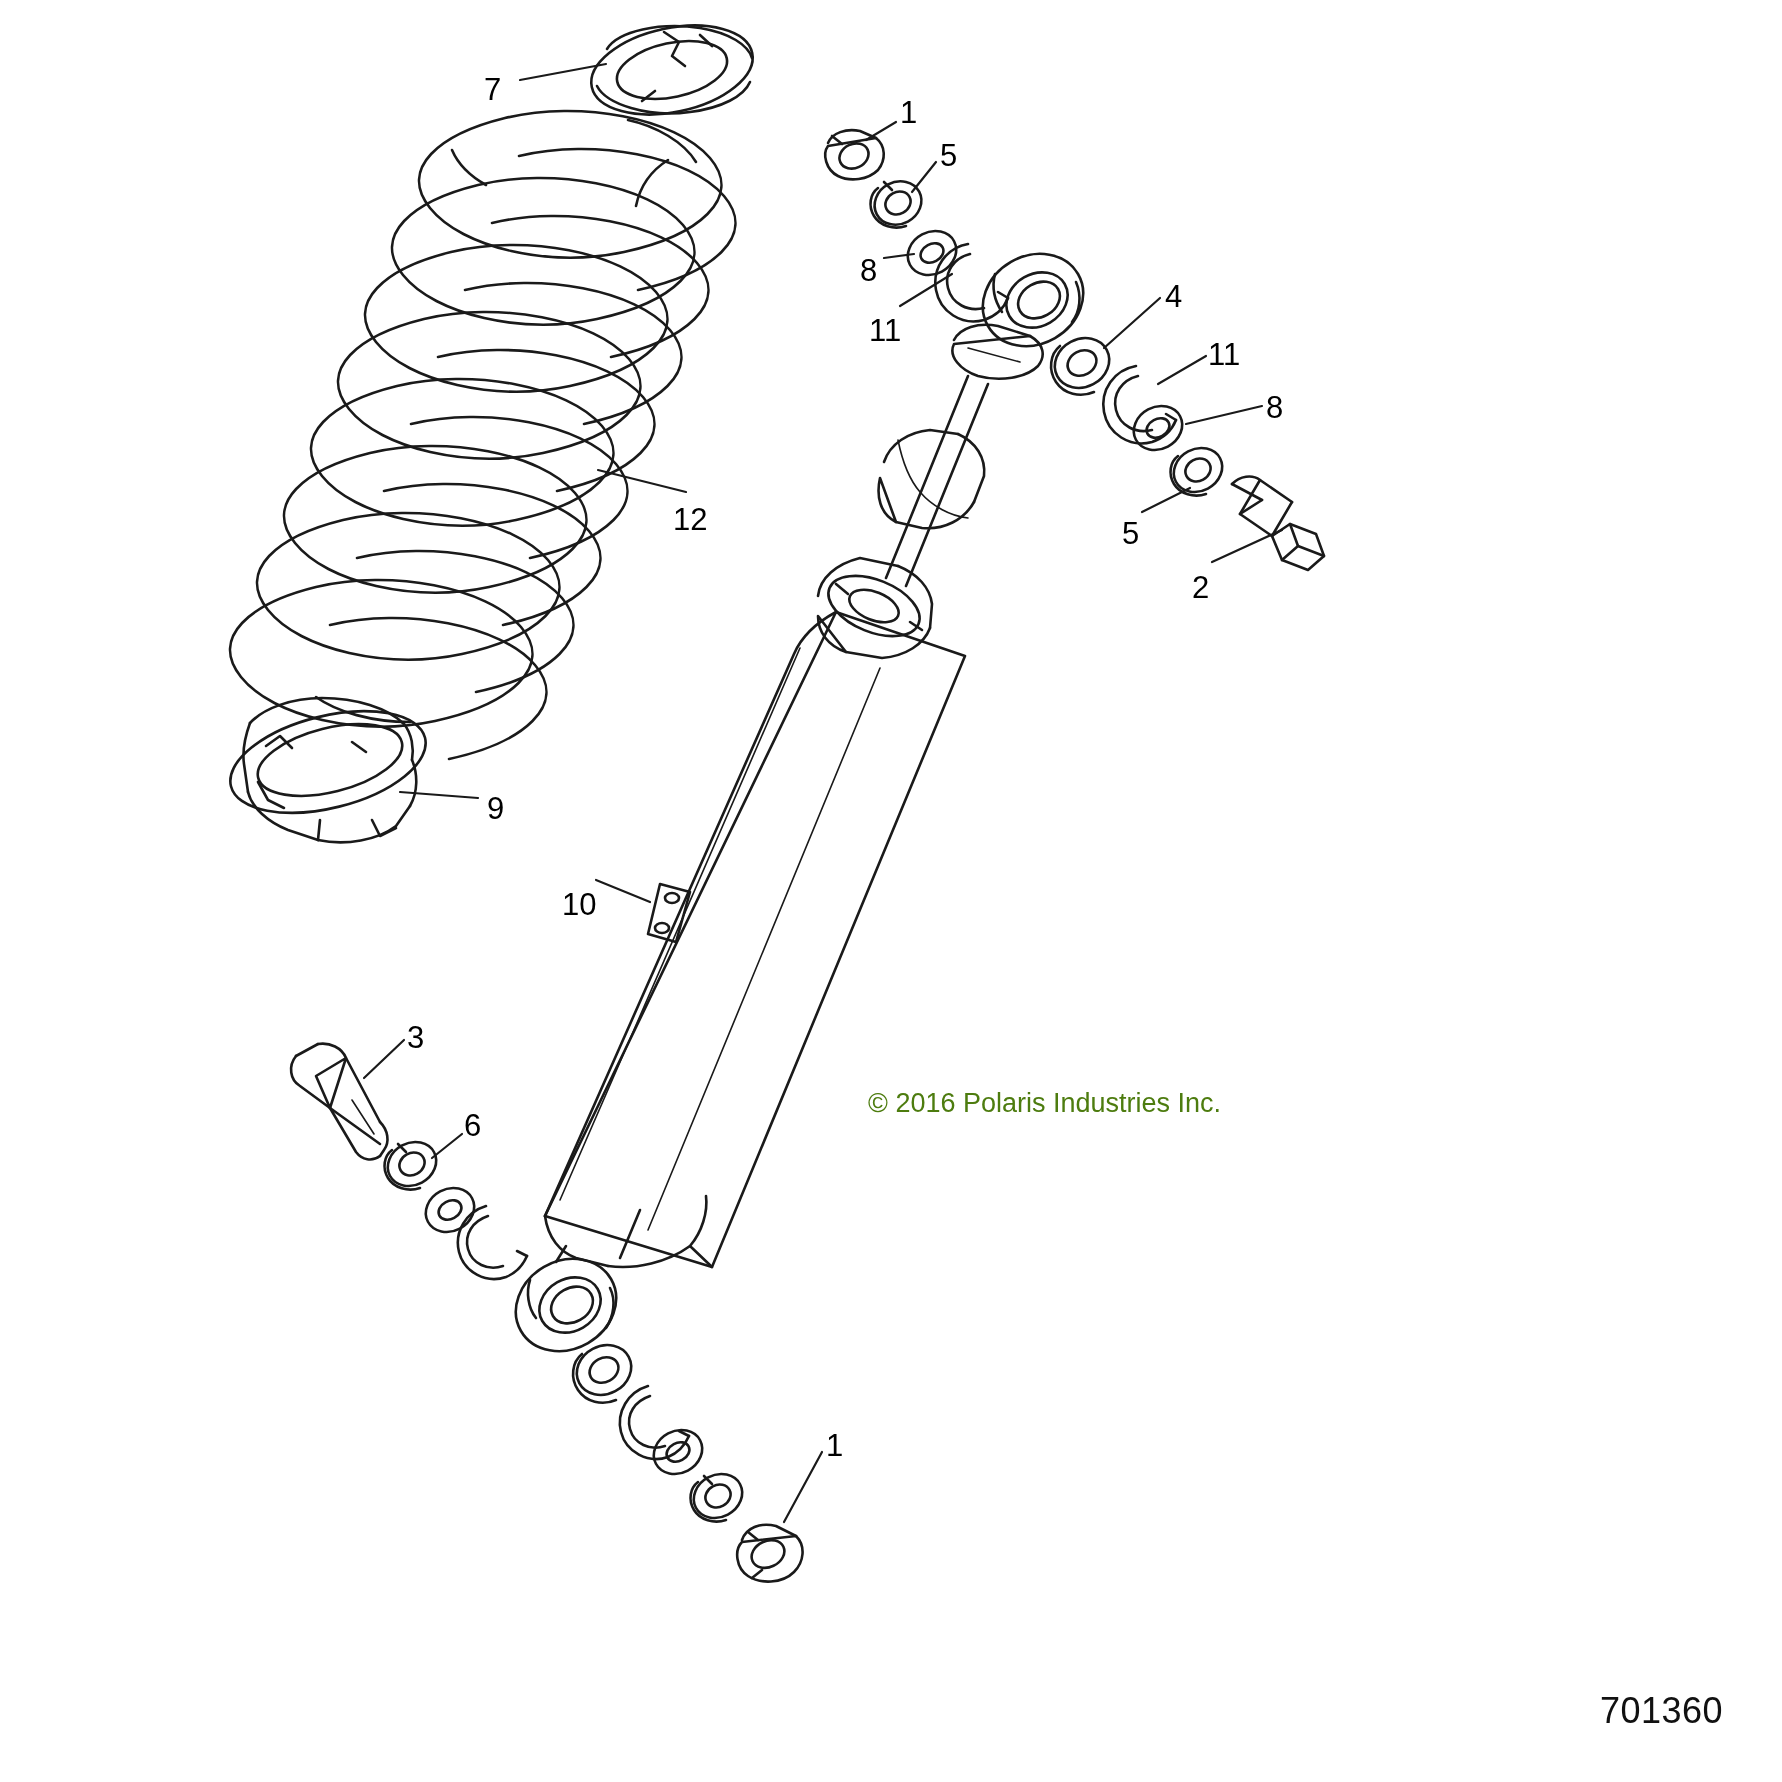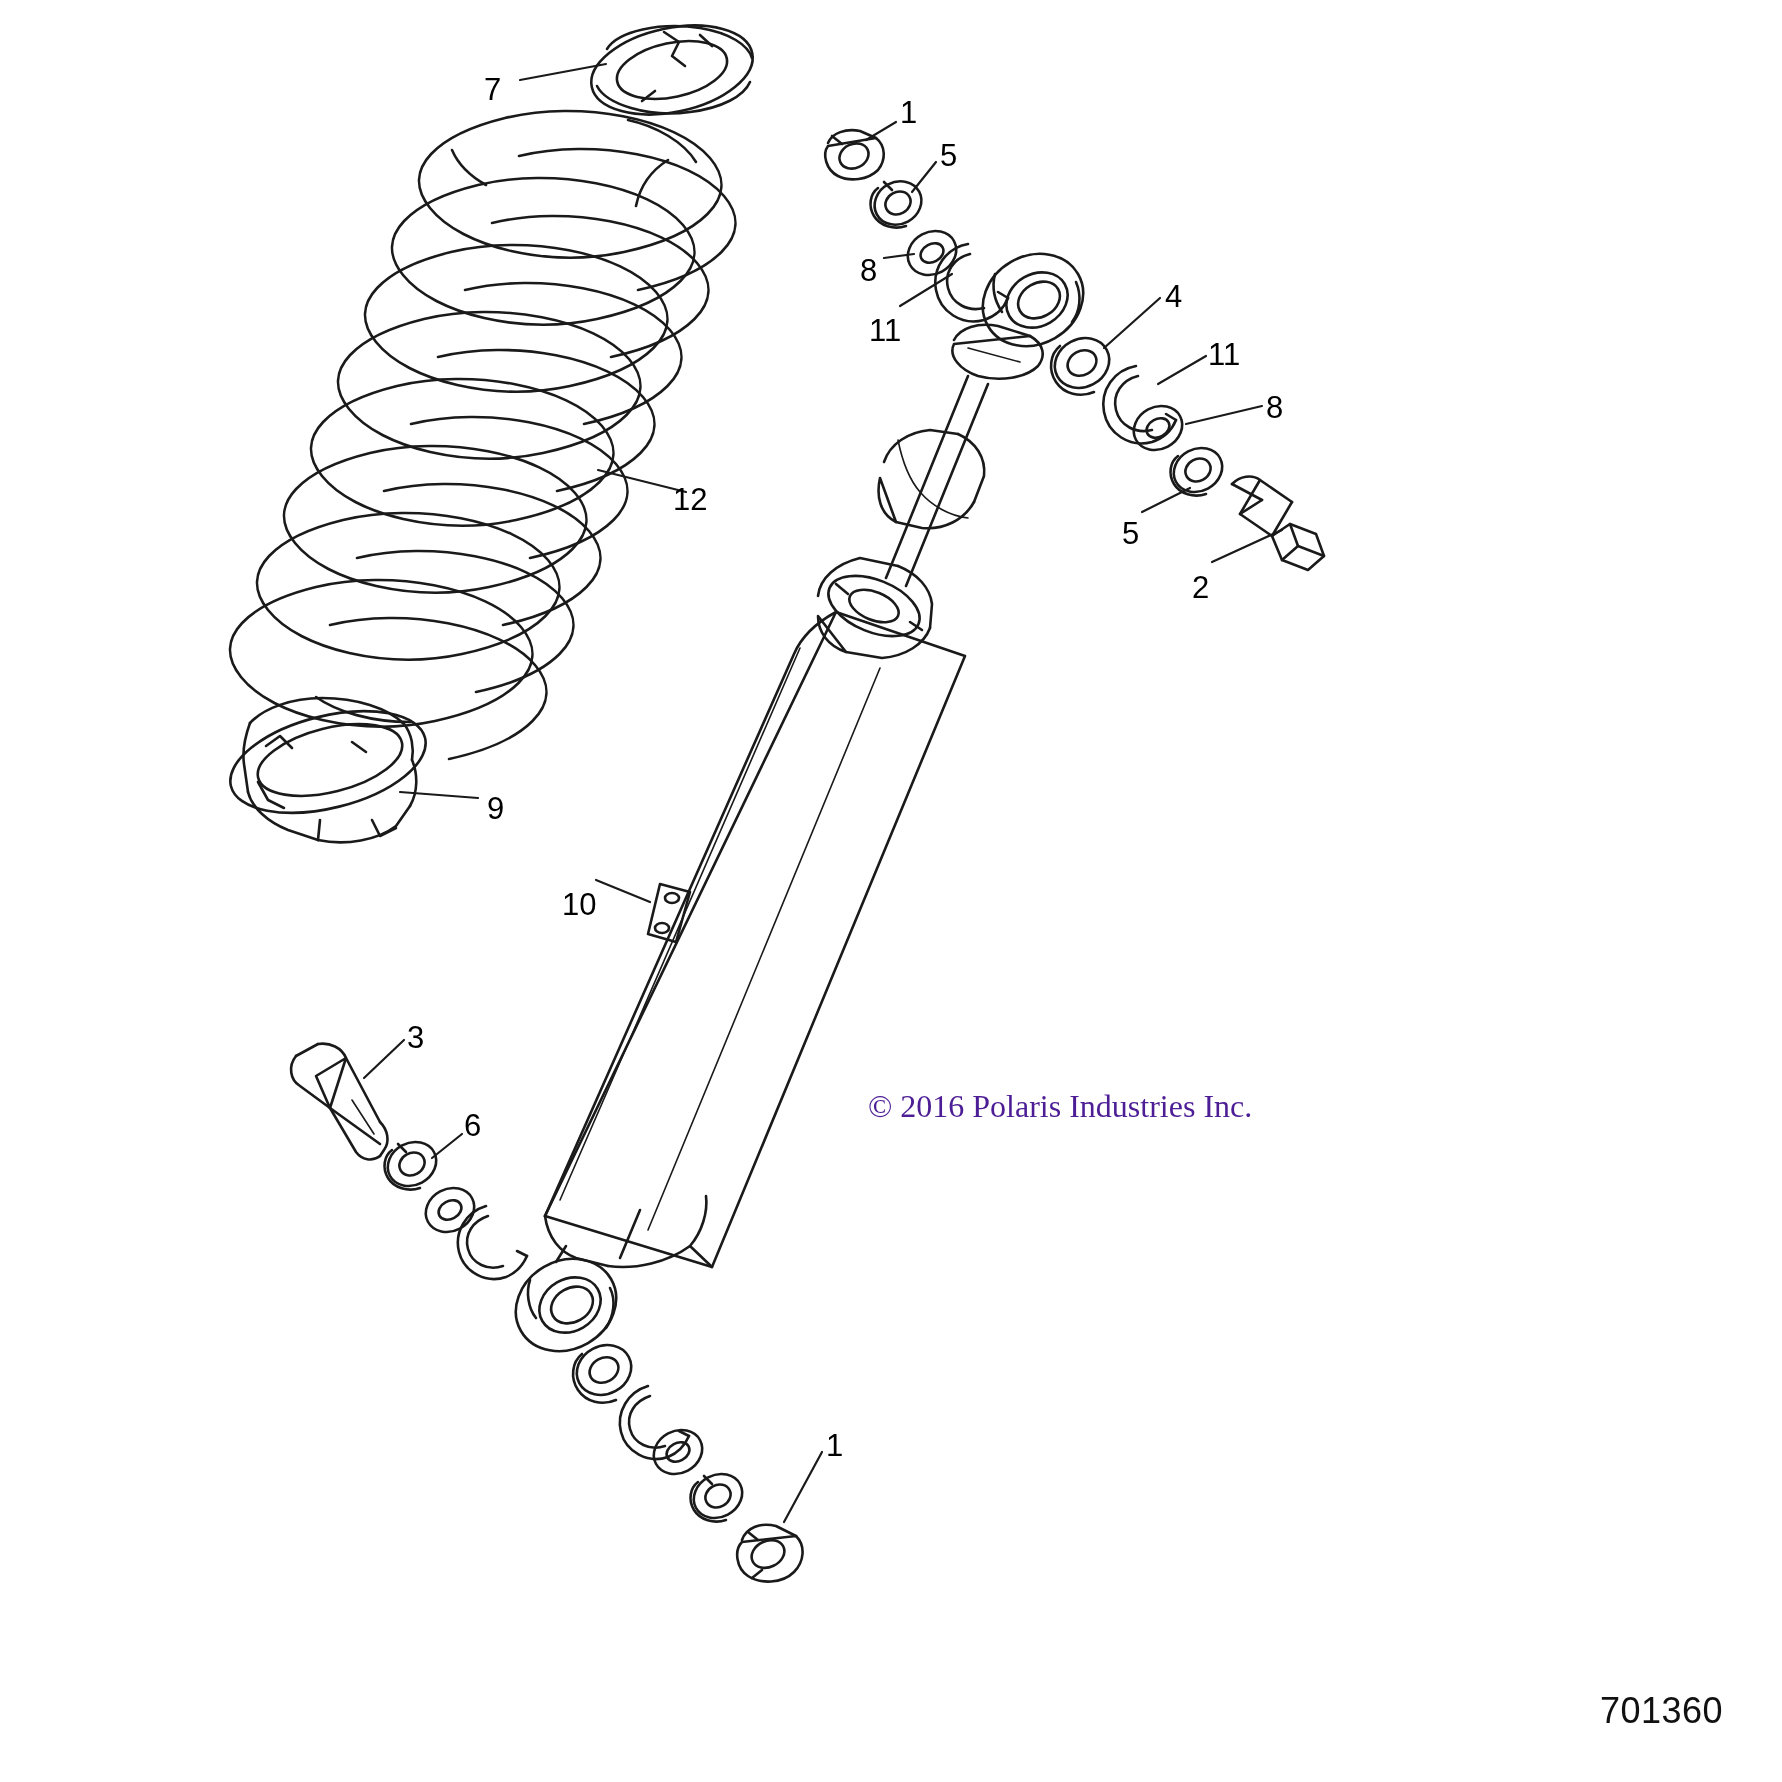--- a/index.html
+++ b/index.html
@@ -32,23 +32,23 @@
   .callout {
     position: absolute;
     font-size: 31px;
     font-family: "Liberation Sans", sans-serif;
     color: #000;
     line-height: 1;
     white-space: nowrap;
   }
   .copyright {
     position: absolute;
-    font-size: 32px;
-    font-family: Liberation Serif, serif;
-    color: #4c1d95;
+    font-size: 27px;
+    font-family: Liberation Sans, sans-serif;
+    color: #4d7c0f;
     white-space: nowrap;
   }
   .drawing-number {
     position: absolute;
     font-size: 36px;
     font-family: "Liberation Sans", sans-serif;
     color: #111;
     letter-spacing: 0.5px;
     white-space: nowrap;
   }
@@ -316,21 +316,21 @@
   </svg>
 
   <div class="callout" style="left:484px; top:74px;">7</div>
   <div class="callout" style="left:900px; top:97px;">1</div>
   <div class="callout" style="left:940px; top:140px;">5</div>
   <div class="callout" style="left:860px; top:255px;">8</div>
   <div class="callout" style="left:869px; top:315px;">11</div>
   <div class="callout" style="left:1165px; top:281px;">4</div>
   <div class="callout" style="left:1208px; top:339px;">11</div>
   <div class="callout" style="left:1266px; top:392px;">8</div>
-  <div class="callout" style="left:673px; top:484px;">12</div>
+  <div class="callout" style="left:673px; top:504px;">12</div>
   <div class="callout" style="left:1122px; top:518px;">5</div>
   <div class="callout" style="left:1192px; top:572px;">2</div>
   <div class="callout" style="left:487px; top:793px;">9</div>
   <div class="callout" style="left:562px; top:889px;">10</div>
   <div class="callout" style="left:407px; top:1022px;">3</div>
   <div class="callout" style="left:464px; top:1110px;">6</div>
   <div class="callout" style="left:826px; top:1430px;">1</div>
 
   <div class="copyright" style="left:868px; top:1088px;">© 2016 Polaris Industries Inc.</div>
   <div class="drawing-number" style="left:1600px; top:1690px;">701360</div>

